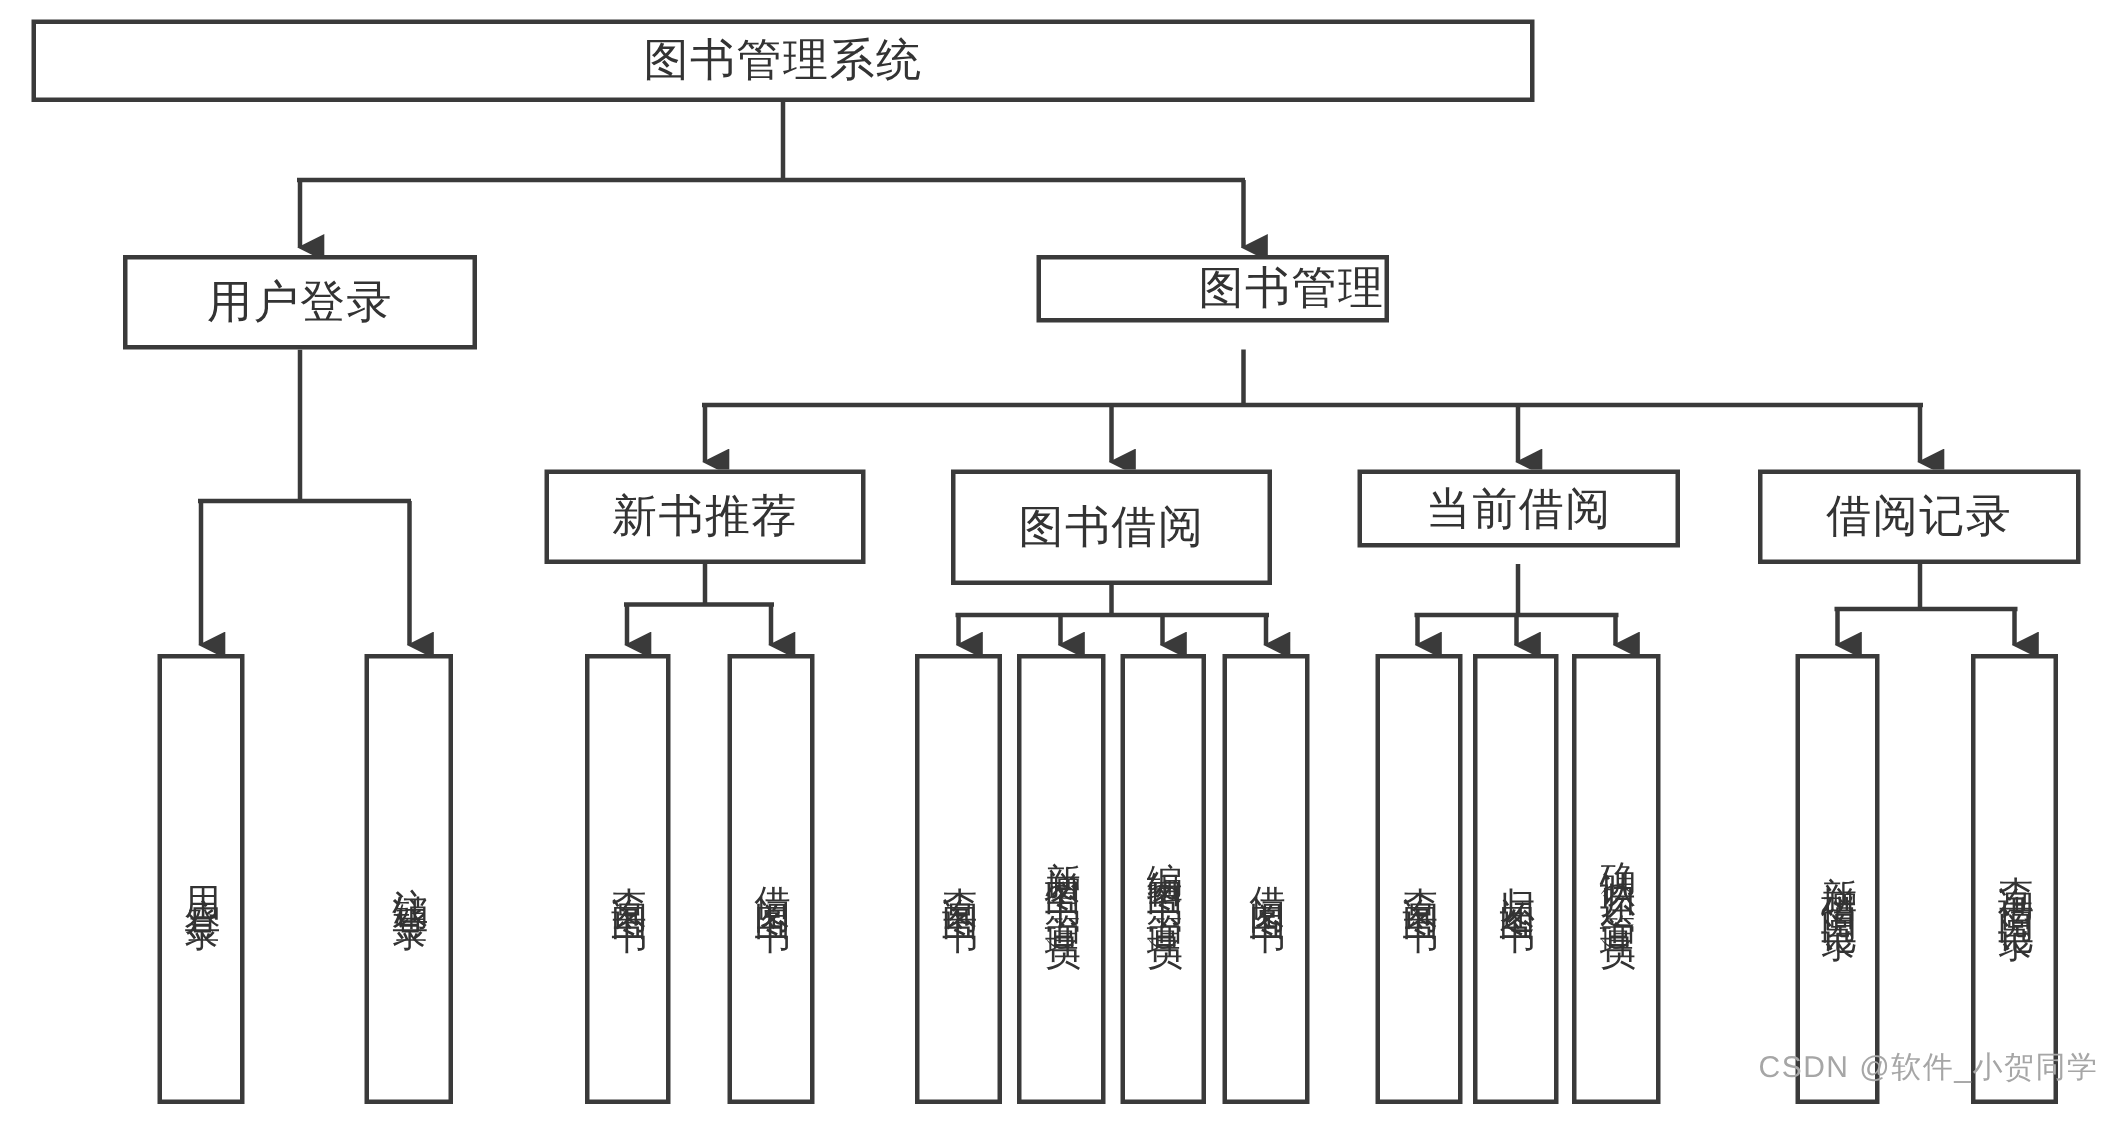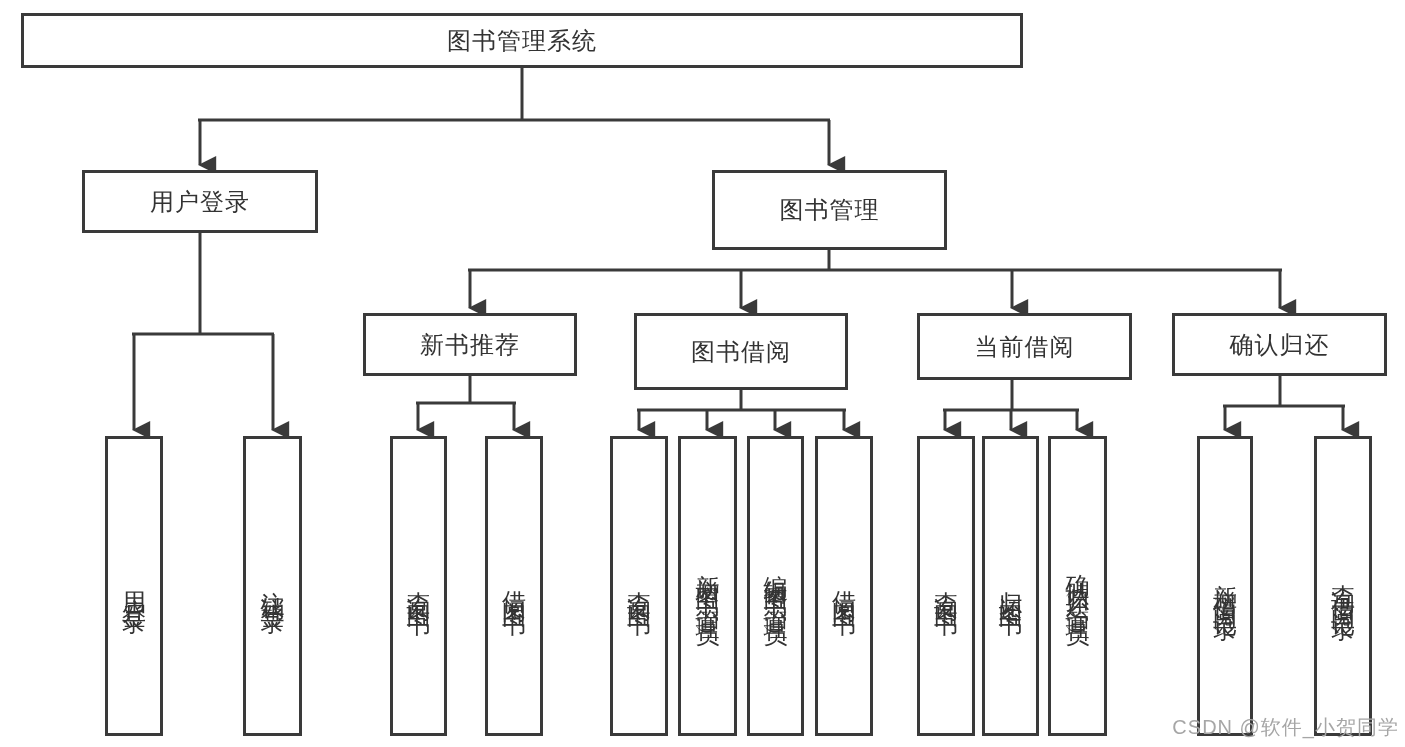--- a/index.html
+++ b/index.html
@@ -22,30 +22,30 @@
   .node{
     position:absolute;
     box-sizing:border-box;
     border:3px solid var(--line);
     background:#ffffff;
     display:flex;align-items:center;justify-content:center;
     color:var(--text);
     z-index:2;
   }
   .node .lbl{white-space:nowrap;}
-  .h-node{font-size:24px;letter-spacing:1px;}
+  .h-node{font-size:30px;letter-spacing:1px;}
   .v-node .lbl{
     writing-mode:vertical-rl;
     font-size:24px;
     letter-spacing:7px;
     line-height:1;
   }
   .watermark{
     position:absolute;
-    right:6px;top:714px;
+    right:6px;top:698px;
     font-size:20px;
     letter-spacing:1px;
     color:var(--watermark);
     z-index:5;
     white-space:nowrap;
   }
 </style>
 </head>
 <body>
 
@@ -99,35 +99,35 @@
     <line x1="1343" y1="406" x2="1343" y2="430" marker-end="url(#arrowhead)"></line>
   </svg>
 
   <div class="node h-node" style="left:21px;top:13px;width:1002px;height:55px;">
     <span class="lbl">图书管理系统</span>
   </div>
 
   <div class="node h-node" style="left:82px;top:170px;width:236px;height:63px;">
     <span class="lbl">用户登录</span>
   </div>
-  <div class="node h-node" style="left:712px;top:170px;width:235px;height:80px;">
+  <div class="node h-node" style="left:691px;top:170px;width:235px;height:45px;justify-content:flex-end;">
     <span class="lbl">图书管理</span>
   </div>
 
   <div class="node h-node" style="left:363px;top:313px;width:214px;height:63px;font-family:Liberation Serif, serif;">
     <span class="lbl">新书推荐</span>
   </div>
   <div class="node h-node" style="left:634px;top:313px;width:214px;height:77px;">
     <span class="lbl">图书借阅</span>
   </div>
-  <div class="node h-node" style="left:905px;top:313px;width:215px;height:67px;margin-left:12px;">
+  <div class="node h-node" style="left:905px;top:313px;width:215px;height:52px;">
     <span class="lbl">当前借阅</span>
   </div>
   <div class="node h-node" style="left:1172px;top:313px;width:215px;height:63px;">
-    <span class="lbl">确认归还</span>
+    <span class="lbl">借阅记录</span>
   </div>
 
   <div class="node v-node" style="left:105px;top:436px;width:58px;height:300px;">
     <span class="lbl">用户登录</span>
   </div>
   <div class="node v-node" style="left:243px;top:436px;width:59px;height:300px;">
     <span class="lbl">注销登录</span>
   </div>
 
   <div class="node v-node" style="left:390px;top:436px;width:57px;height:300px;">

